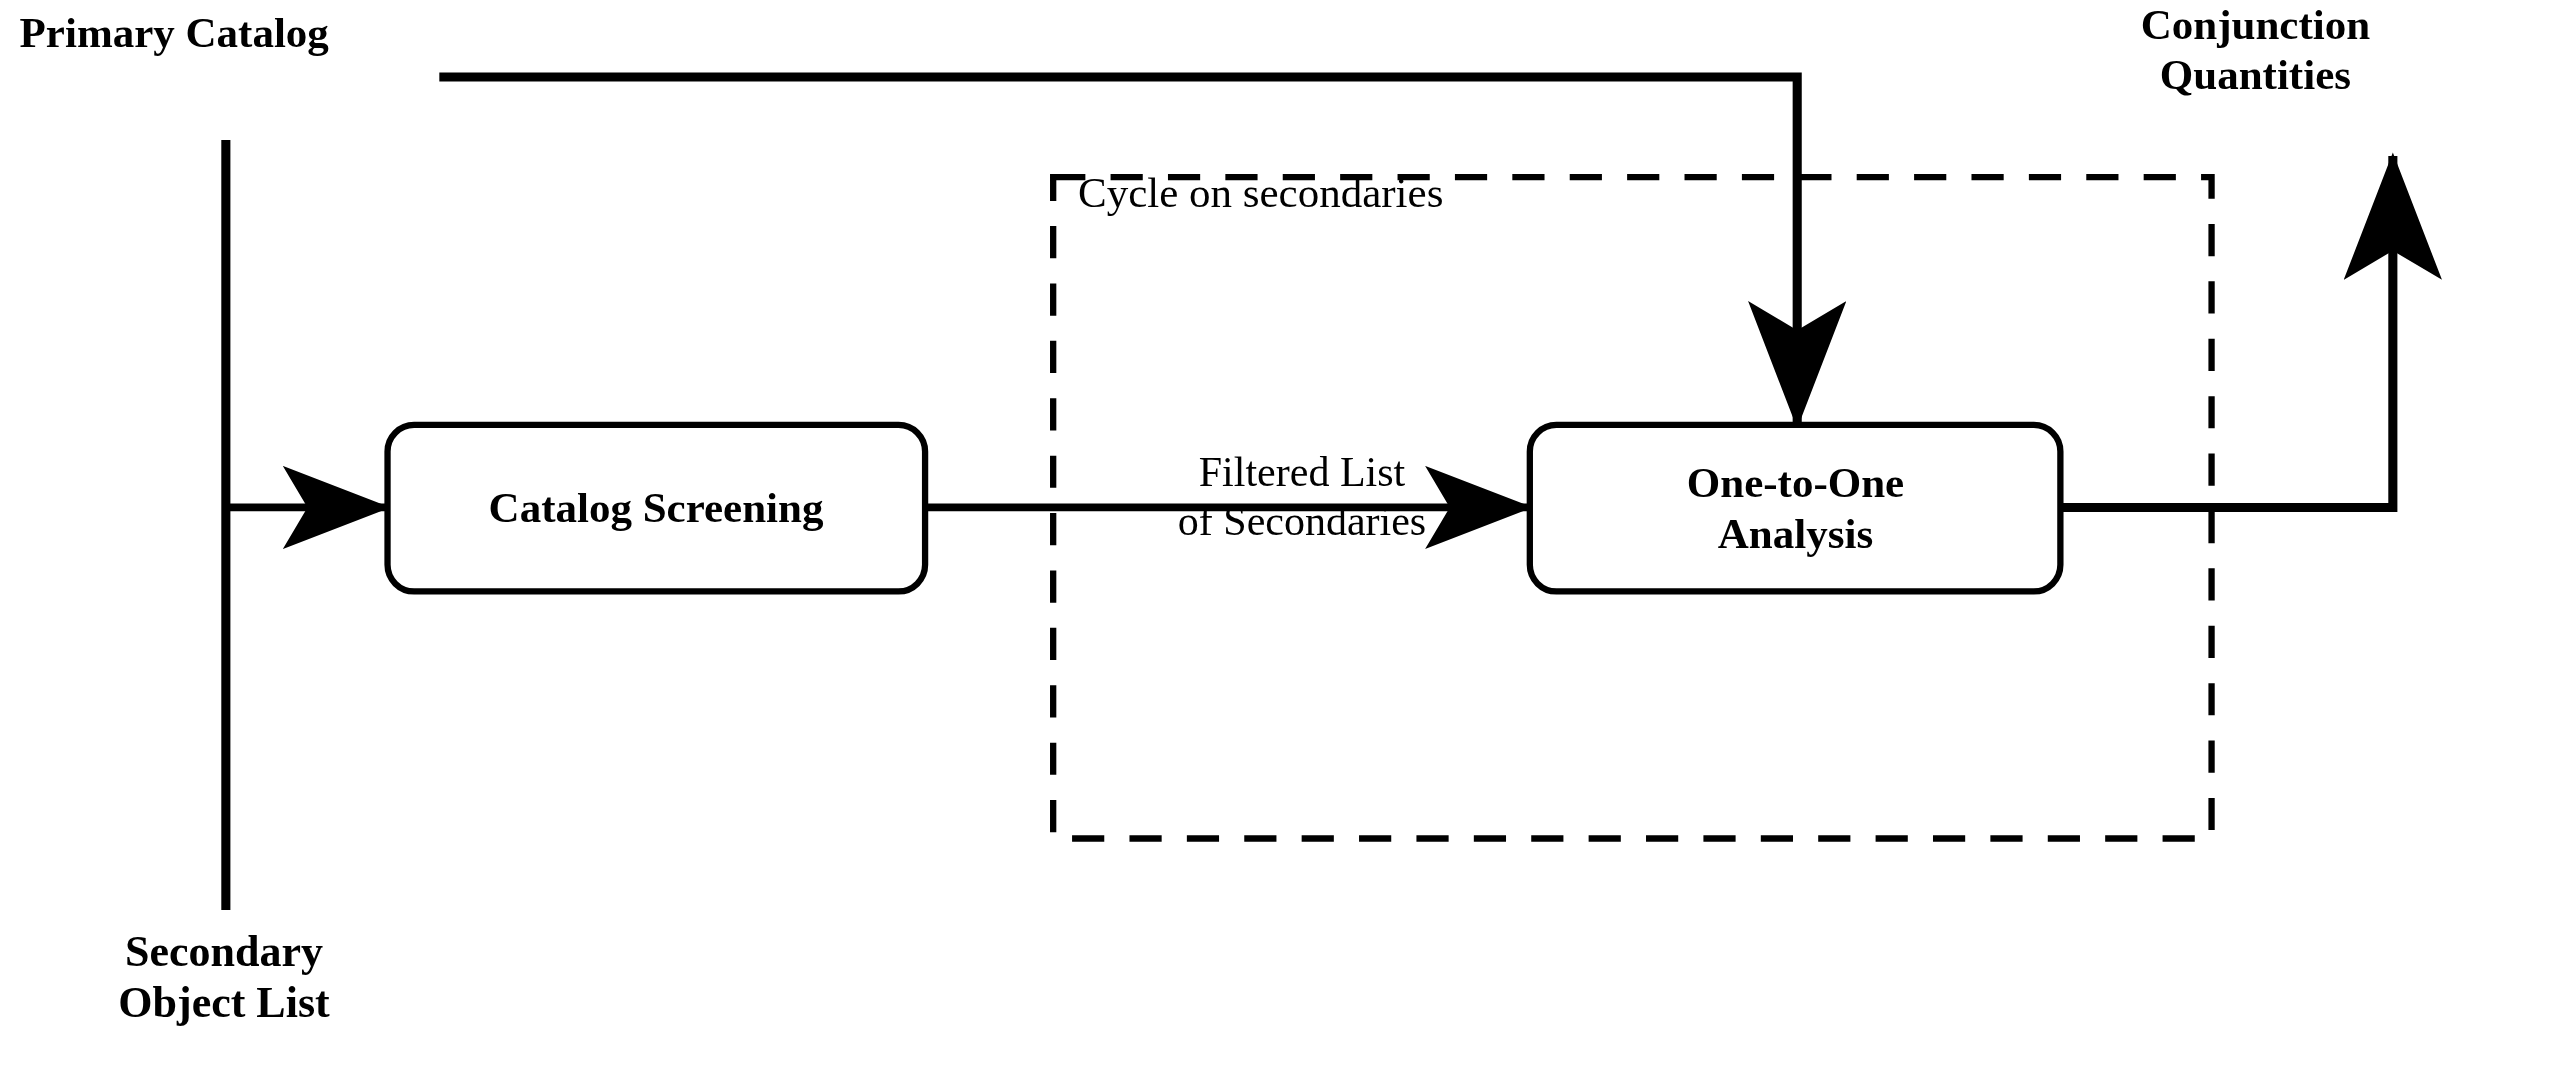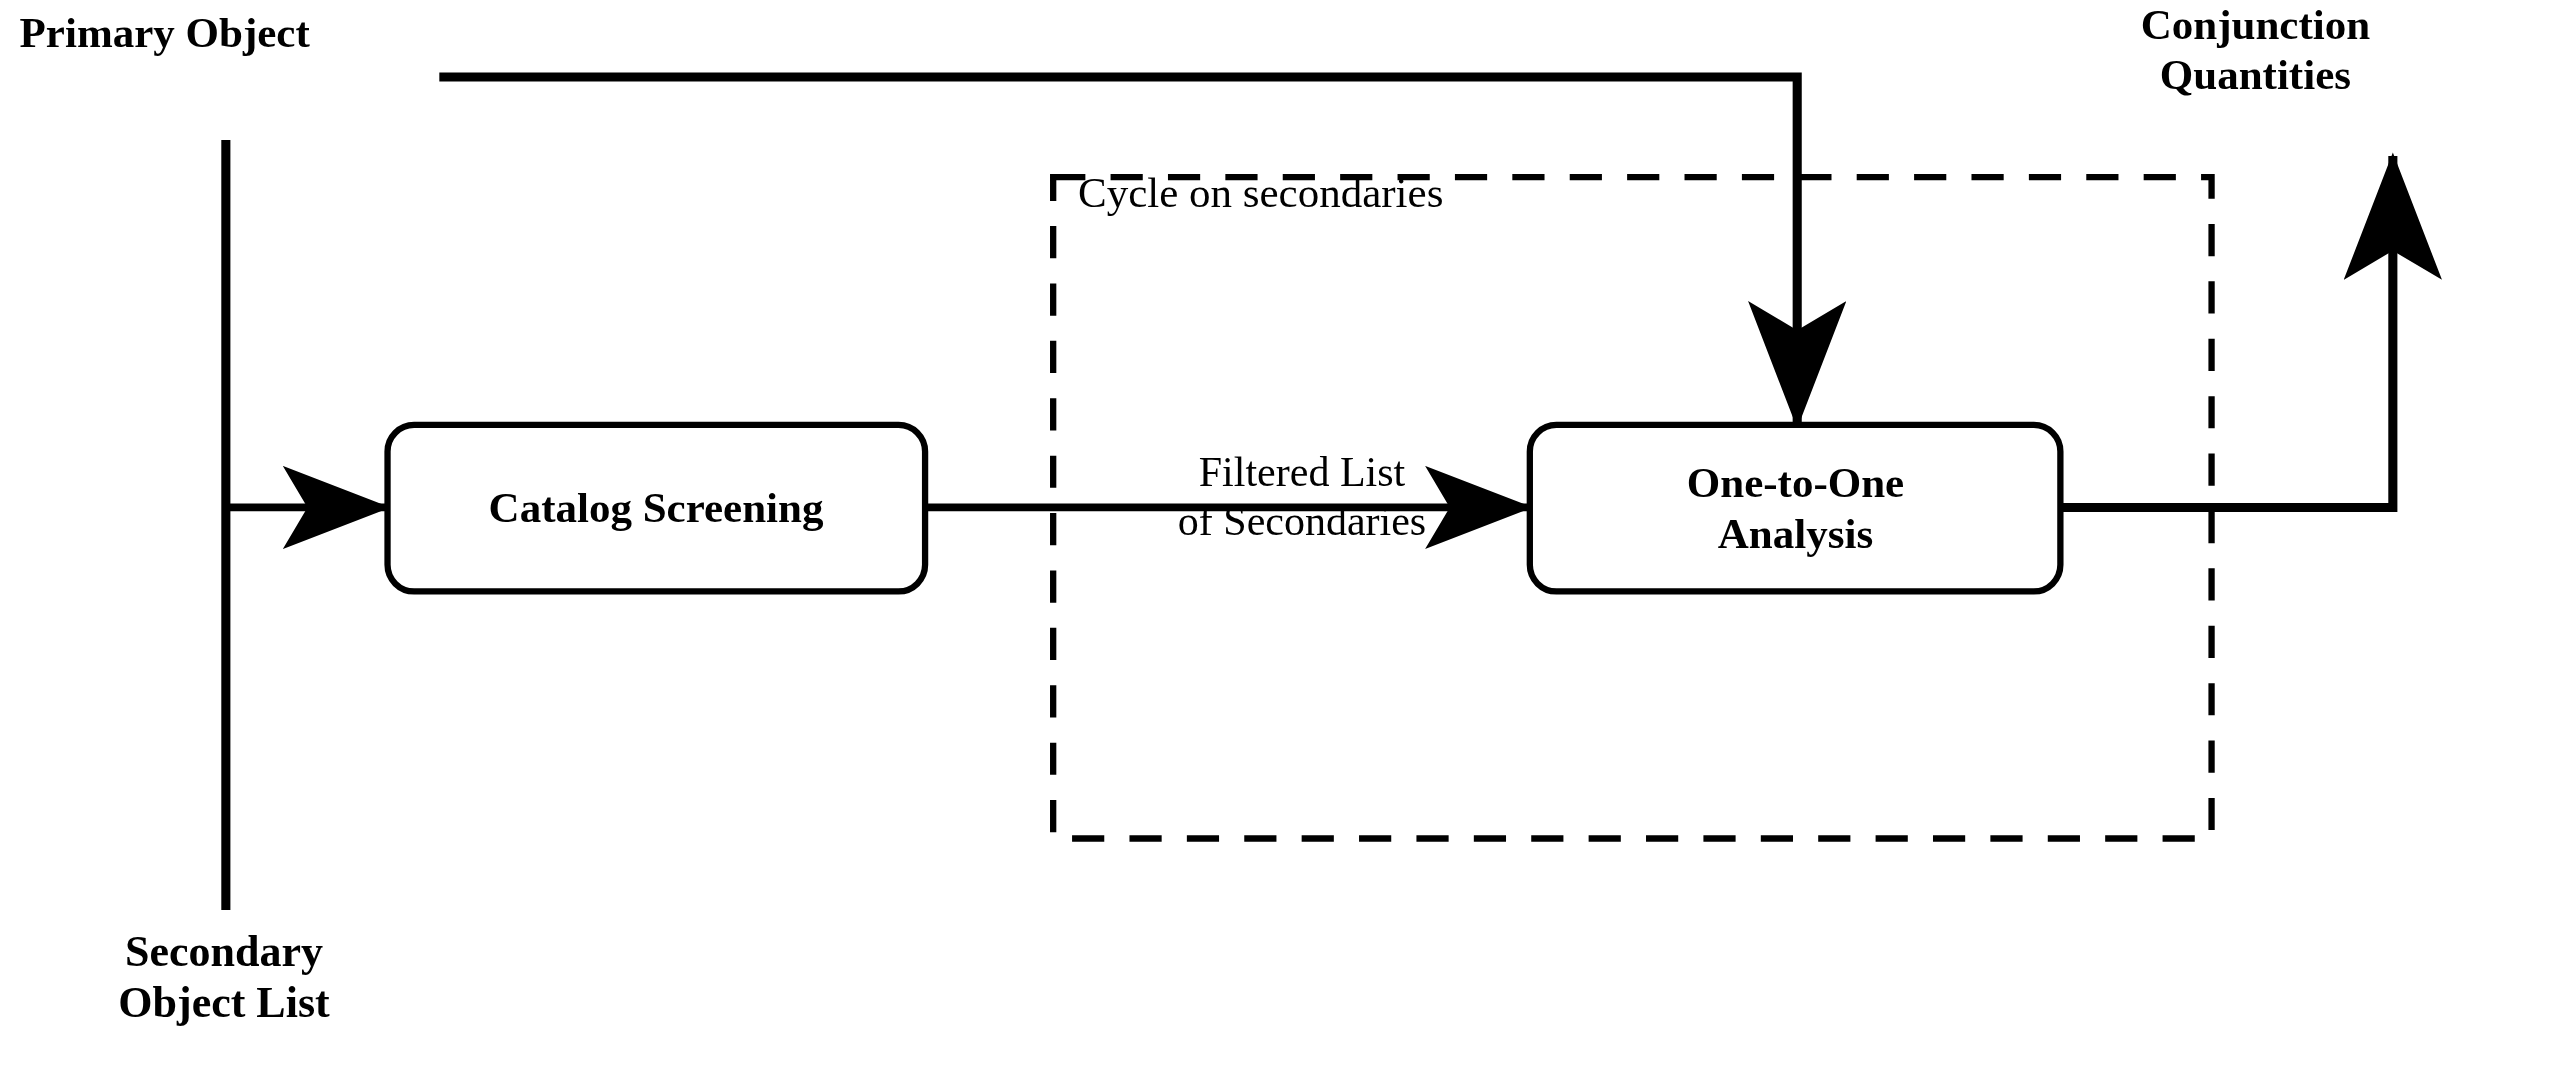--- a/index.html
+++ b/index.html
@@ -121,21 +121,21 @@
 
     <line x1="1321" y1="725" x2="2185" y2="725" stroke="#000000" stroke-width="11" marker-end="url(#arrowhead)"></line>
 
     <path d="M 2943 725 L 3418 725 L 3418 223" fill="none" stroke="#000000" stroke-width="13" marker-end="url(#arrowhead)"></path>
 
     <rect x="553" y="607" width="768" height="238" rx="38" ry="38" fill="#ffffff" stroke="#000000" stroke-width="9"></rect>
 
     <rect x="2185" y="607" width="758" height="238" rx="38" ry="38" fill="#ffffff" stroke="#000000" stroke-width="9"></rect>
   </svg>
 
-  <div class="lbl lbl-bold" id="label-primary-object">Primary Object</div>
+  <div class="lbl lbl-bold" id="label-primary-object">Primary Catalog</div>
 
   <div class="lbl lbl-bold" id="label-secondary-object-list">Secondary
 Object List</div>
 
   <div class="lbl lbl-bold" id="label-conjunction-quantities">Conjunction
 Quantities</div>
 
   <div class="lbl lbl-reg" id="label-cycle-on-secondaries">Cycle on secondaries</div>
 
   <div class="lbl lbl-reg" id="label-filtered-list">Filtered List

